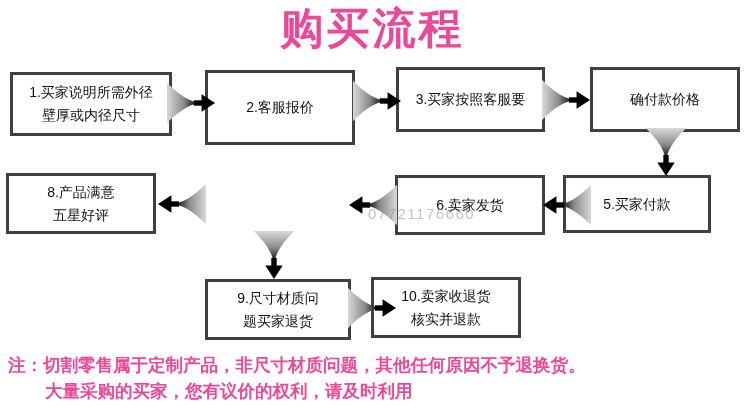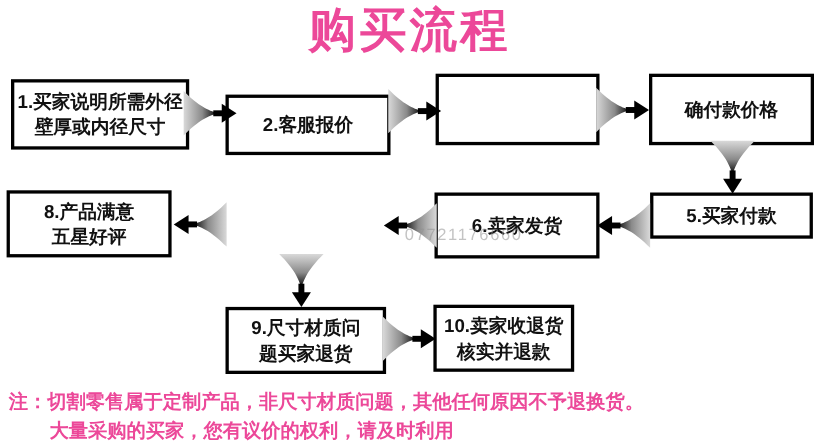--- a/index.html
+++ b/index.html
@@ -7,35 +7,35 @@
     position:relative;width:745px;height:406px;background:#ffffff;
     font-family:"Liberation Sans","DejaVu Sans",sans-serif;
     color:#111;overflow:hidden;
   }
   .title{
     position:absolute;left:0;top:0;width:745px;height:58px;
     text-align:center;font-size:43px;line-height:56px;font-weight:800;
     letter-spacing:3px;color:#ec4899;margin:0;
   }
   .box{
-    position:absolute;box-sizing:border-box;border:3px solid #000000;background:#fff;
+    position:absolute;box-sizing:border-box;border:3px solid #404040;background:#fff;
     display:flex;flex-direction:column;align-items:center;justify-content:center;
-    font-weight:700;font-size:17px;line-height:23px;text-align:center;
+    font-weight:400;font-size:14px;line-height:23px;text-align:center;
     white-space:nowrap;z-index:2;
   }
   .s1{left:10px;top:72px;width:162px;height:64px;}
-  .s2{left:205px;top:86px;width:150px;height:55px;}
+  .s2{left:205px;top:70px;width:150px;height:75px;}
   .s3{left:396px;top:67px;width:149px;height:65px;}
   .s4{left:590px;top:67px;width:150px;height:65px;}
-  .s5{left:591px;top:175px;width:148px;height:42px;}
+  .s5{left:563px;top:175px;width:148px;height:58px;}
   .s6{left:395px;top:175px;width:150px;height:60px;}
   .s7{left:205px;top:175px;width:146px;height:60px;}
   .s8{left:6px;top:173px;width:150px;height:61px;}
   .s9{left:205px;top:279px;width:146px;height:61px;}
-  .s10{left:394px;top:277px;width:128px;height:61px;}
+  .s10{left:371px;top:277px;width:150px;height:61px;}
   .arrow{position:absolute;width:50px;height:44px;z-index:3;}
   .arrow svg{display:block;width:50px;height:44px;}
   .arrow.left svg{transform:scaleX(-1);}
   .arrow.down svg{transform:rotate(90deg);}
   .ar1{left:166px;top:81px;}
   .ar2{left:352px;top:79px;}
   .ar3{left:541px;top:78px;}
   .ad1{left:641px;top:130px;}
   .al1{left:542px;top:183px;}
   .al2{left:348px;top:183px;}
@@ -83,20 +83,21 @@
     <span>2.客服报价</span>
   </div>
   <div class="arrow right ar2">
     <svg viewBox="0 0 52 44" aria-hidden="true">
       <path d="M1,1 C16,16 24,19 33,22 C24,25 16,28 1,43 Z" fill="url(#agrad)"></path>
       <rect x="29" y="19.2" width="10" height="5.6" fill="#000"></rect>
       <path d="M37,13 L51,22 L37,31 Z" fill="#000"></path>
     </svg>
   </div>
   <div class="box s3">
+    <span>3.买家按照客服要</span>
   </div>
   <div class="arrow right ar3">
     <svg viewBox="0 0 52 44" aria-hidden="true">
       <path d="M1,1 C16,16 24,19 33,22 C24,25 16,28 1,43 Z" fill="url(#agrad)"></path>
       <rect x="29" y="19.2" width="10" height="5.6" fill="#000"></rect>
       <path d="M37,13 L51,22 L37,31 Z" fill="#000"></path>
     </svg>
   </div>
   <div class="box s4">
     <span>确付款价格</span>

